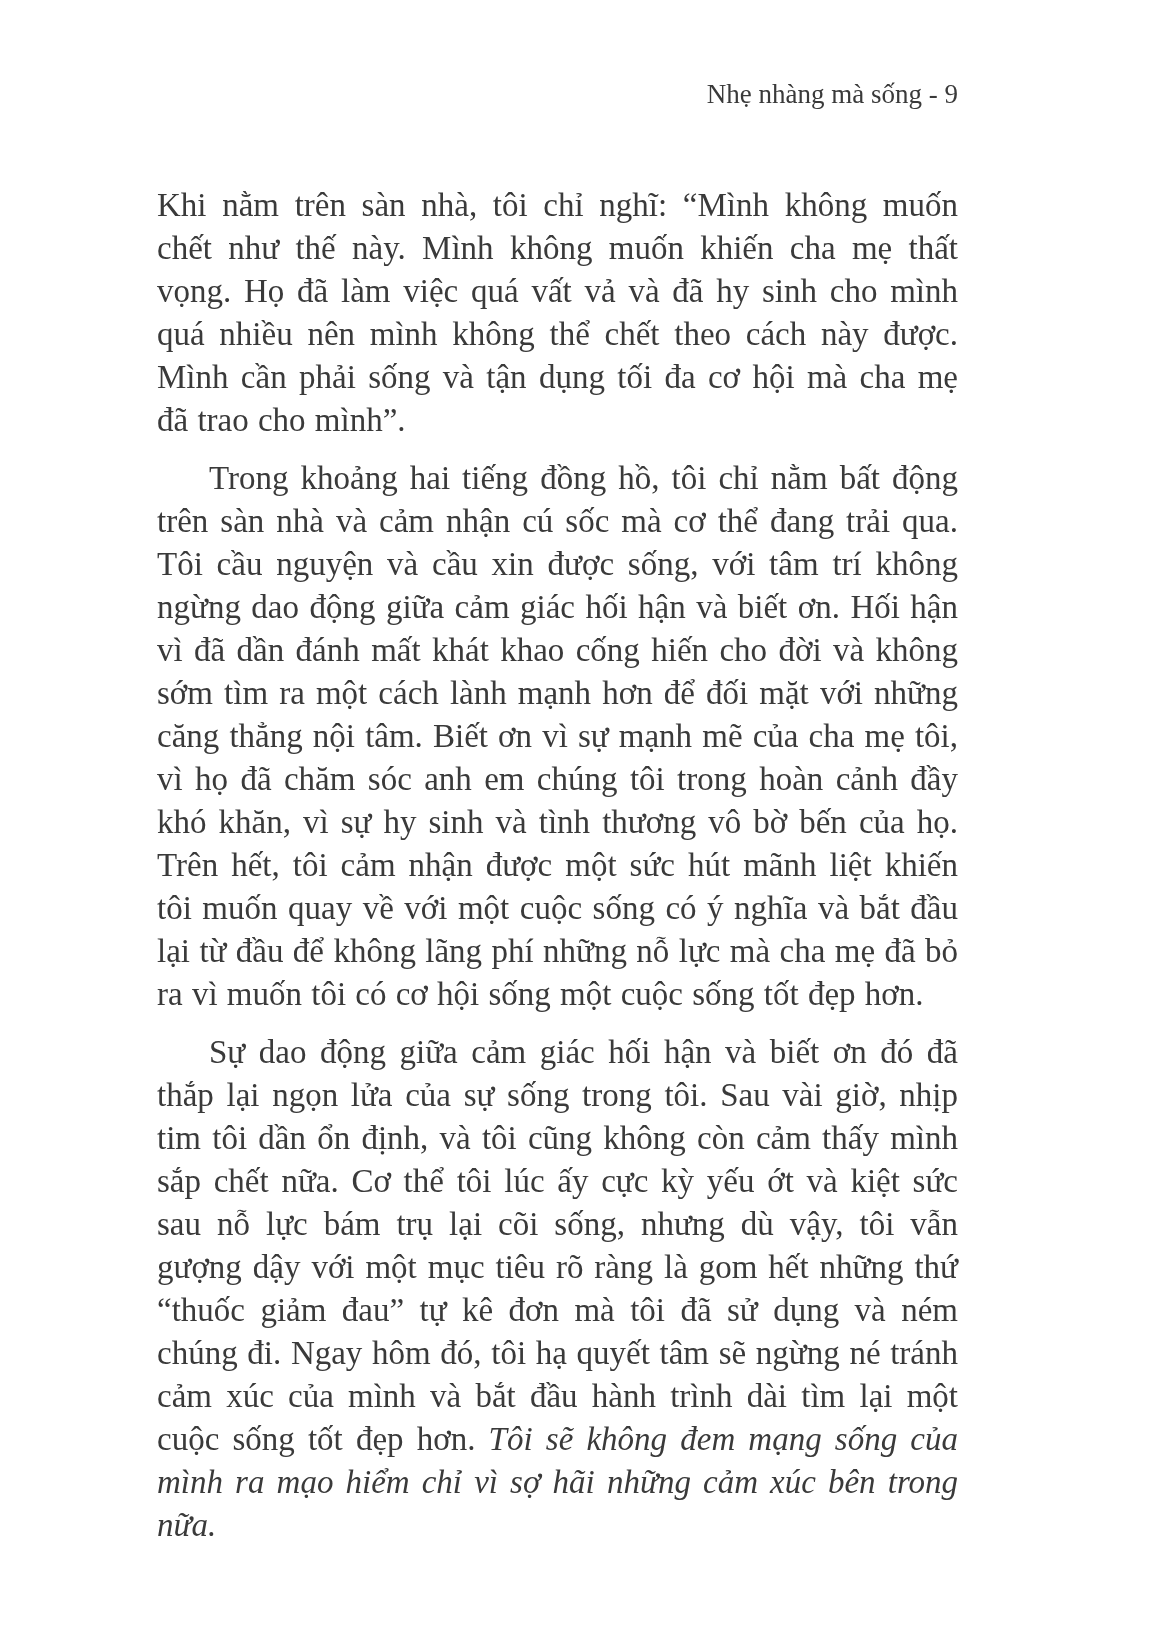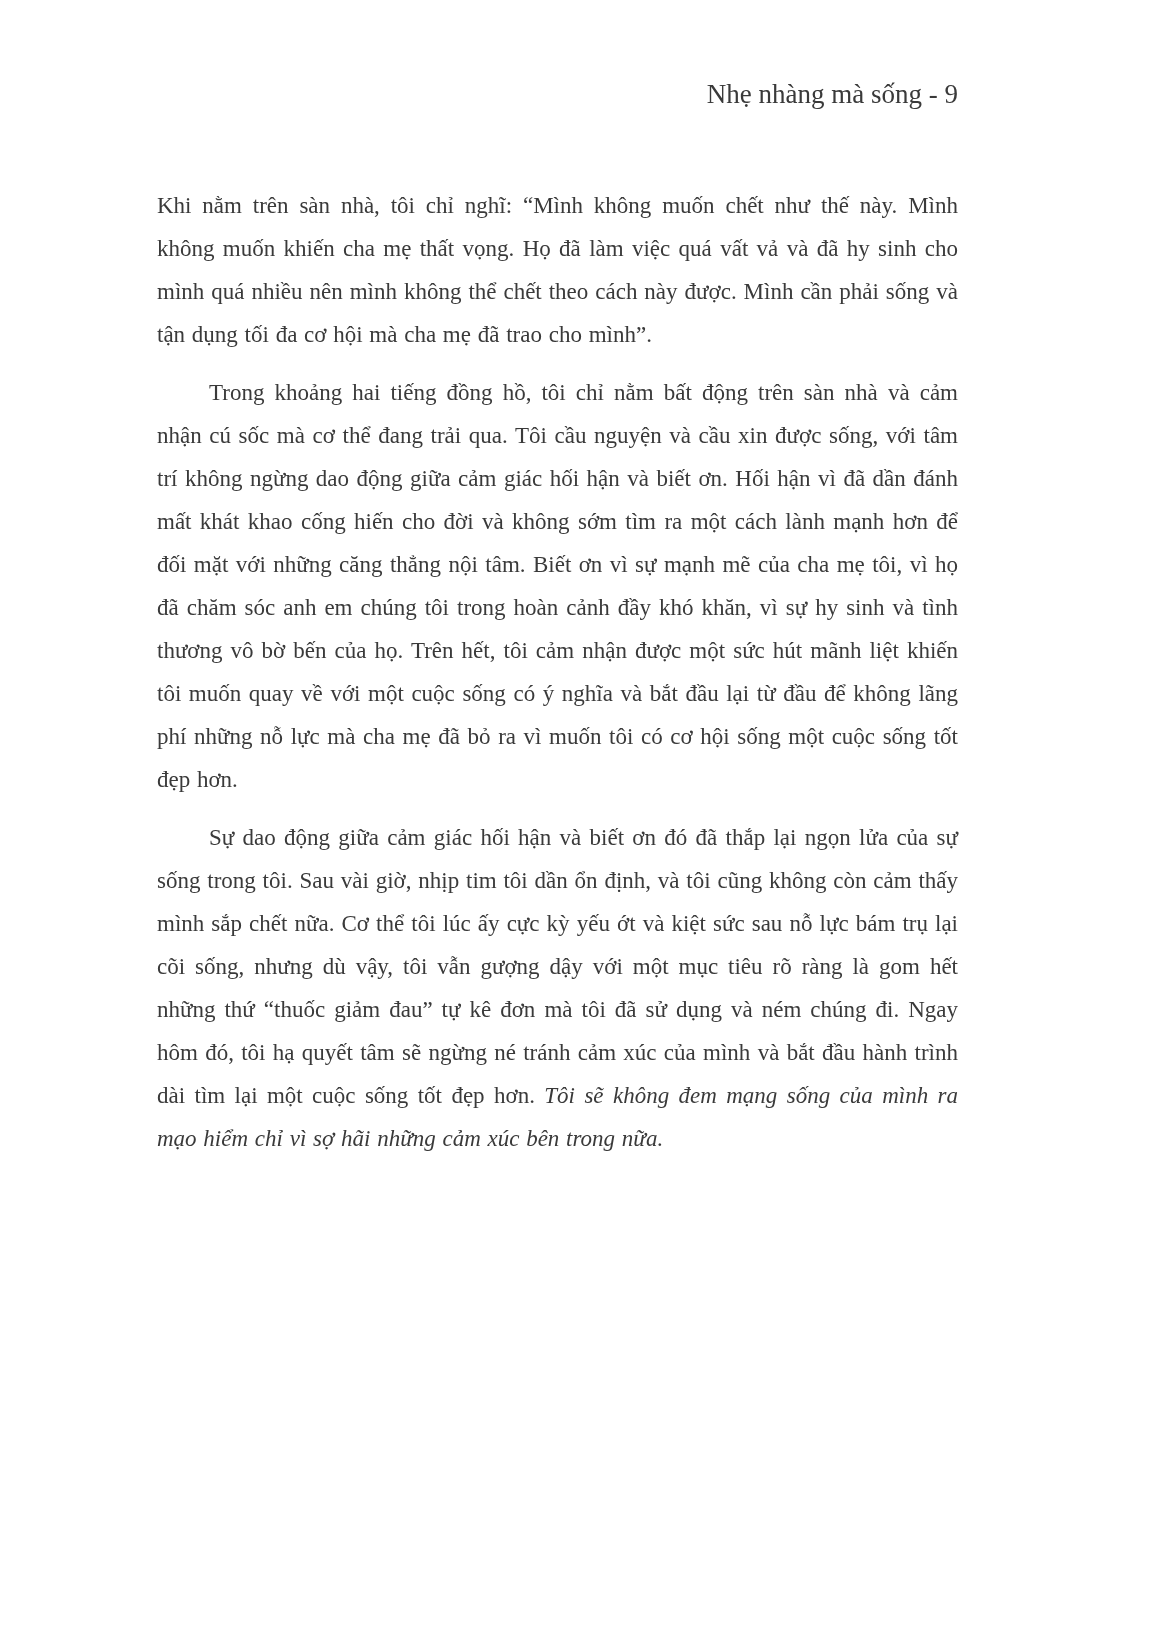--- a/index.html
+++ b/index.html
@@ -24,21 +24,21 @@
   }
   .running-head {
     text-align: right;
     font-size: 27px;
     line-height: 36px;
     margin: 0 0 72px 0;
     color: #3a3a3a;
     white-space: pre;
   }
   .body-text p.para {
-    font-size: 23px;
+    font-size: 33px;
     line-height: 43px;
     text-align: justify;
     margin: 0 0 15px 0;
     word-spacing: 1px;
   }
   .body-text p.para.indent {
     text-indent: 52px;
   }
   .body-text p.para:last-child {
     margin-bottom: 16px;

